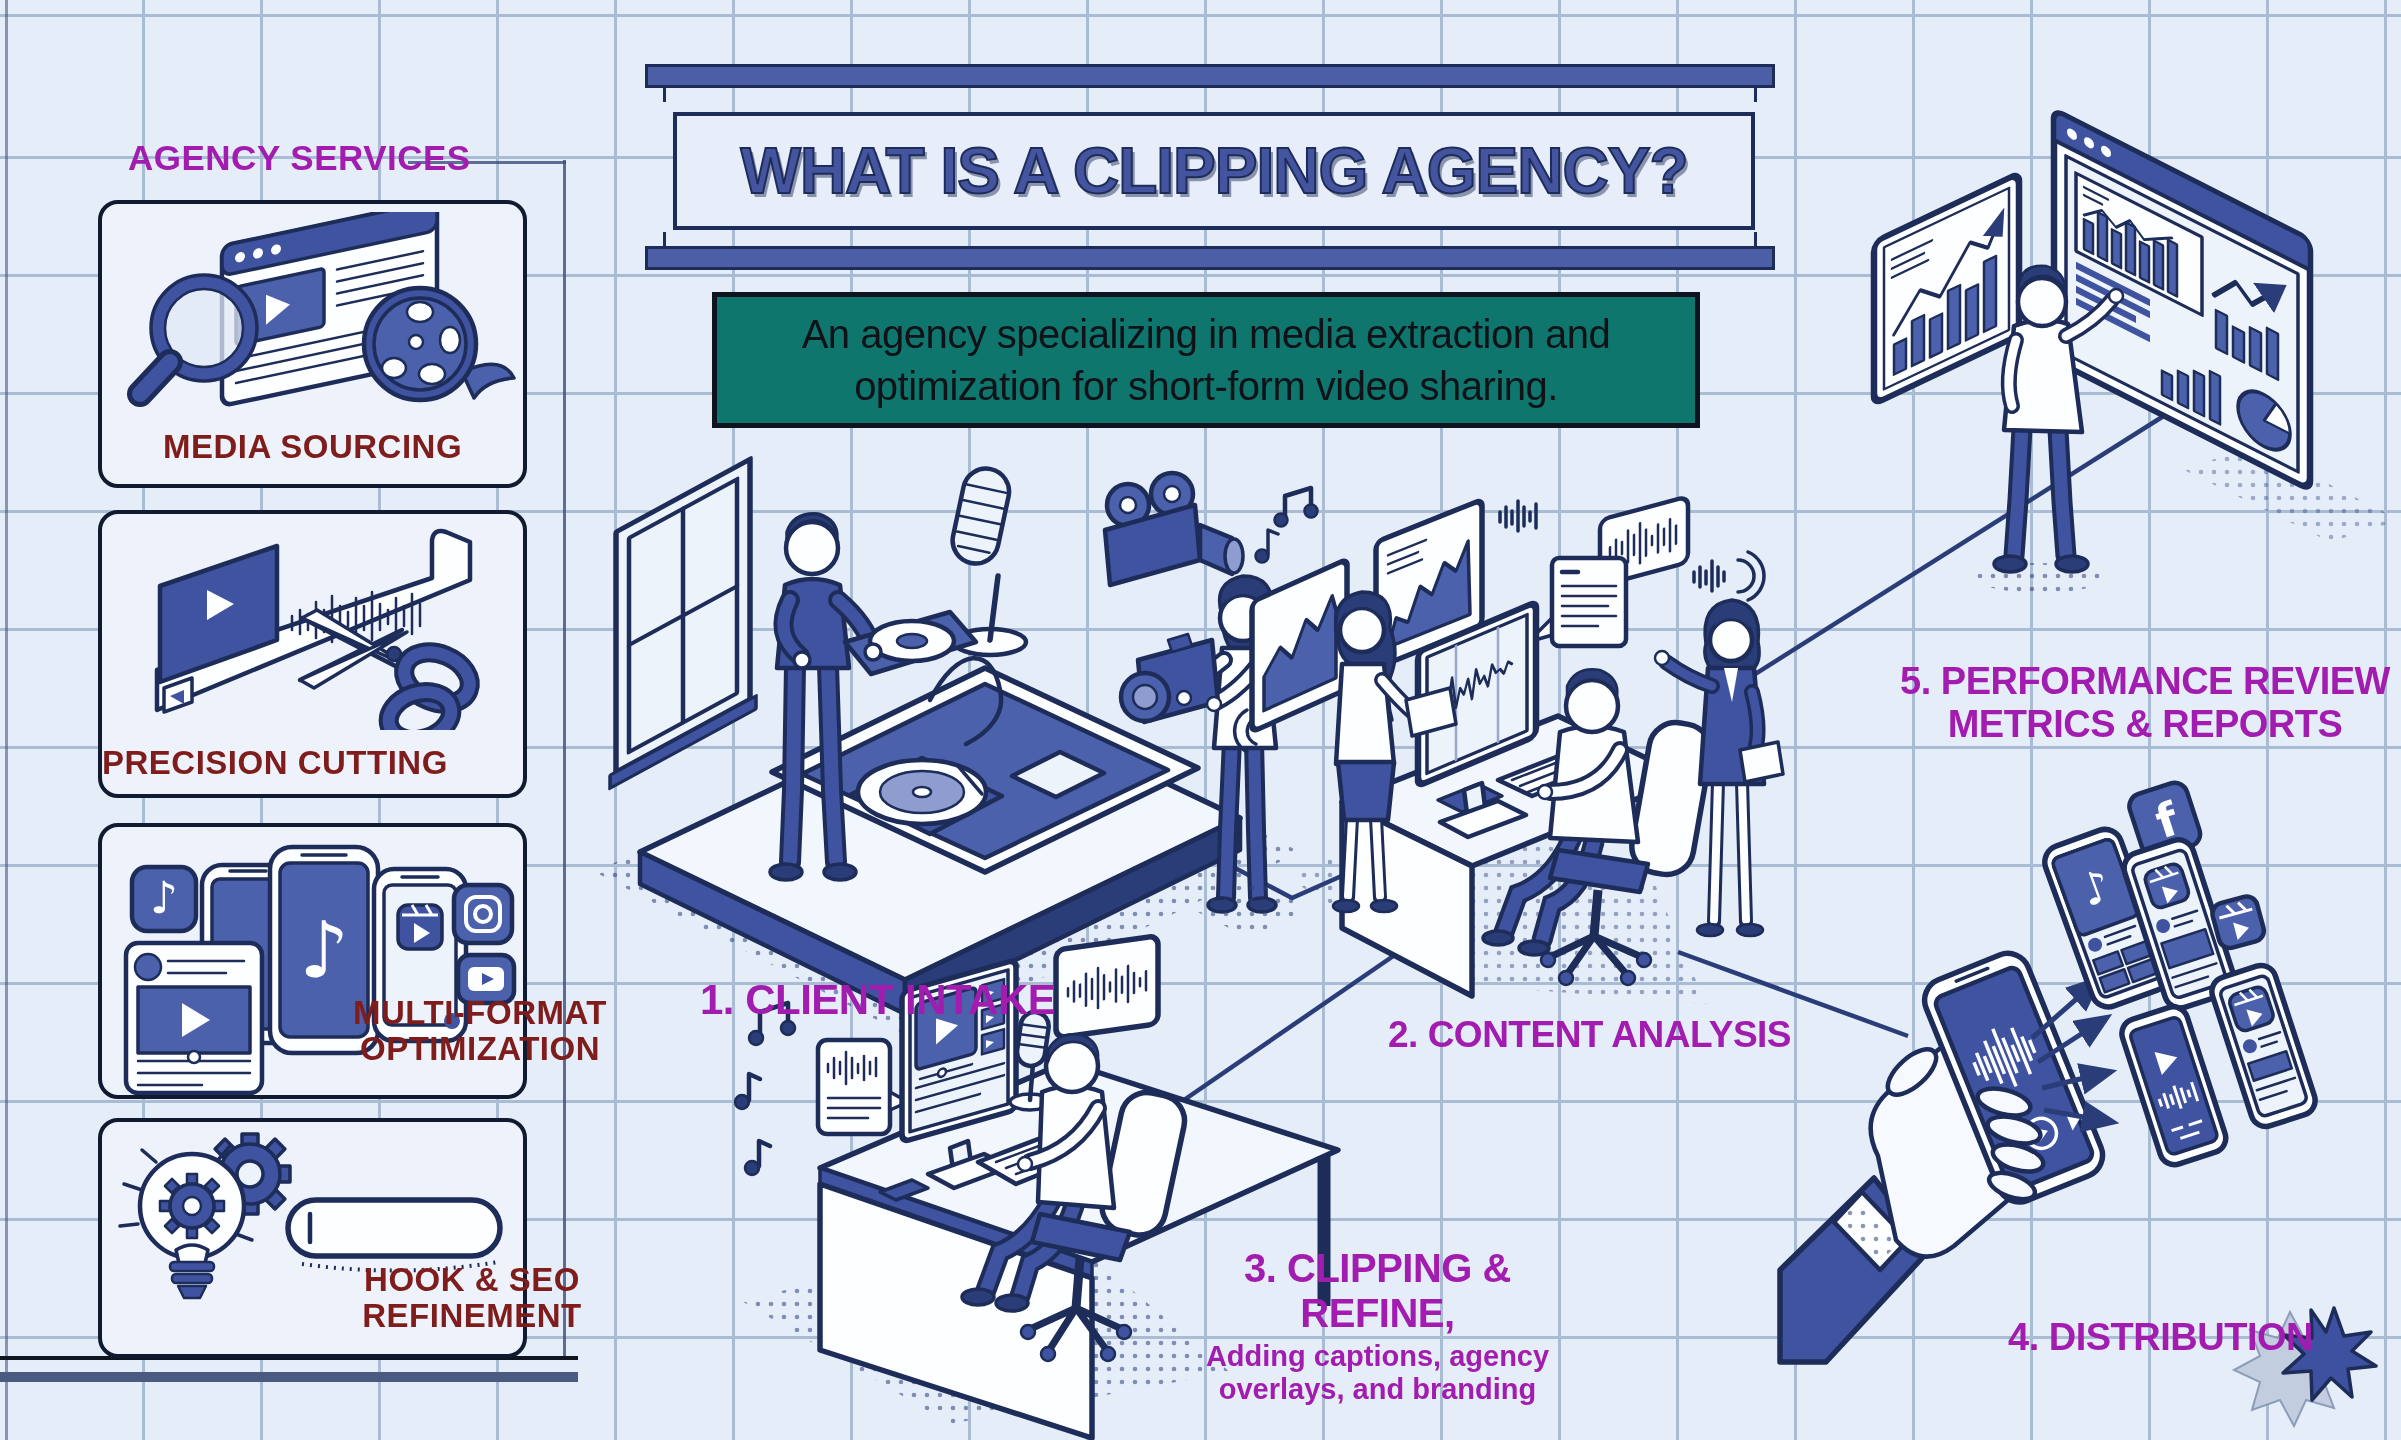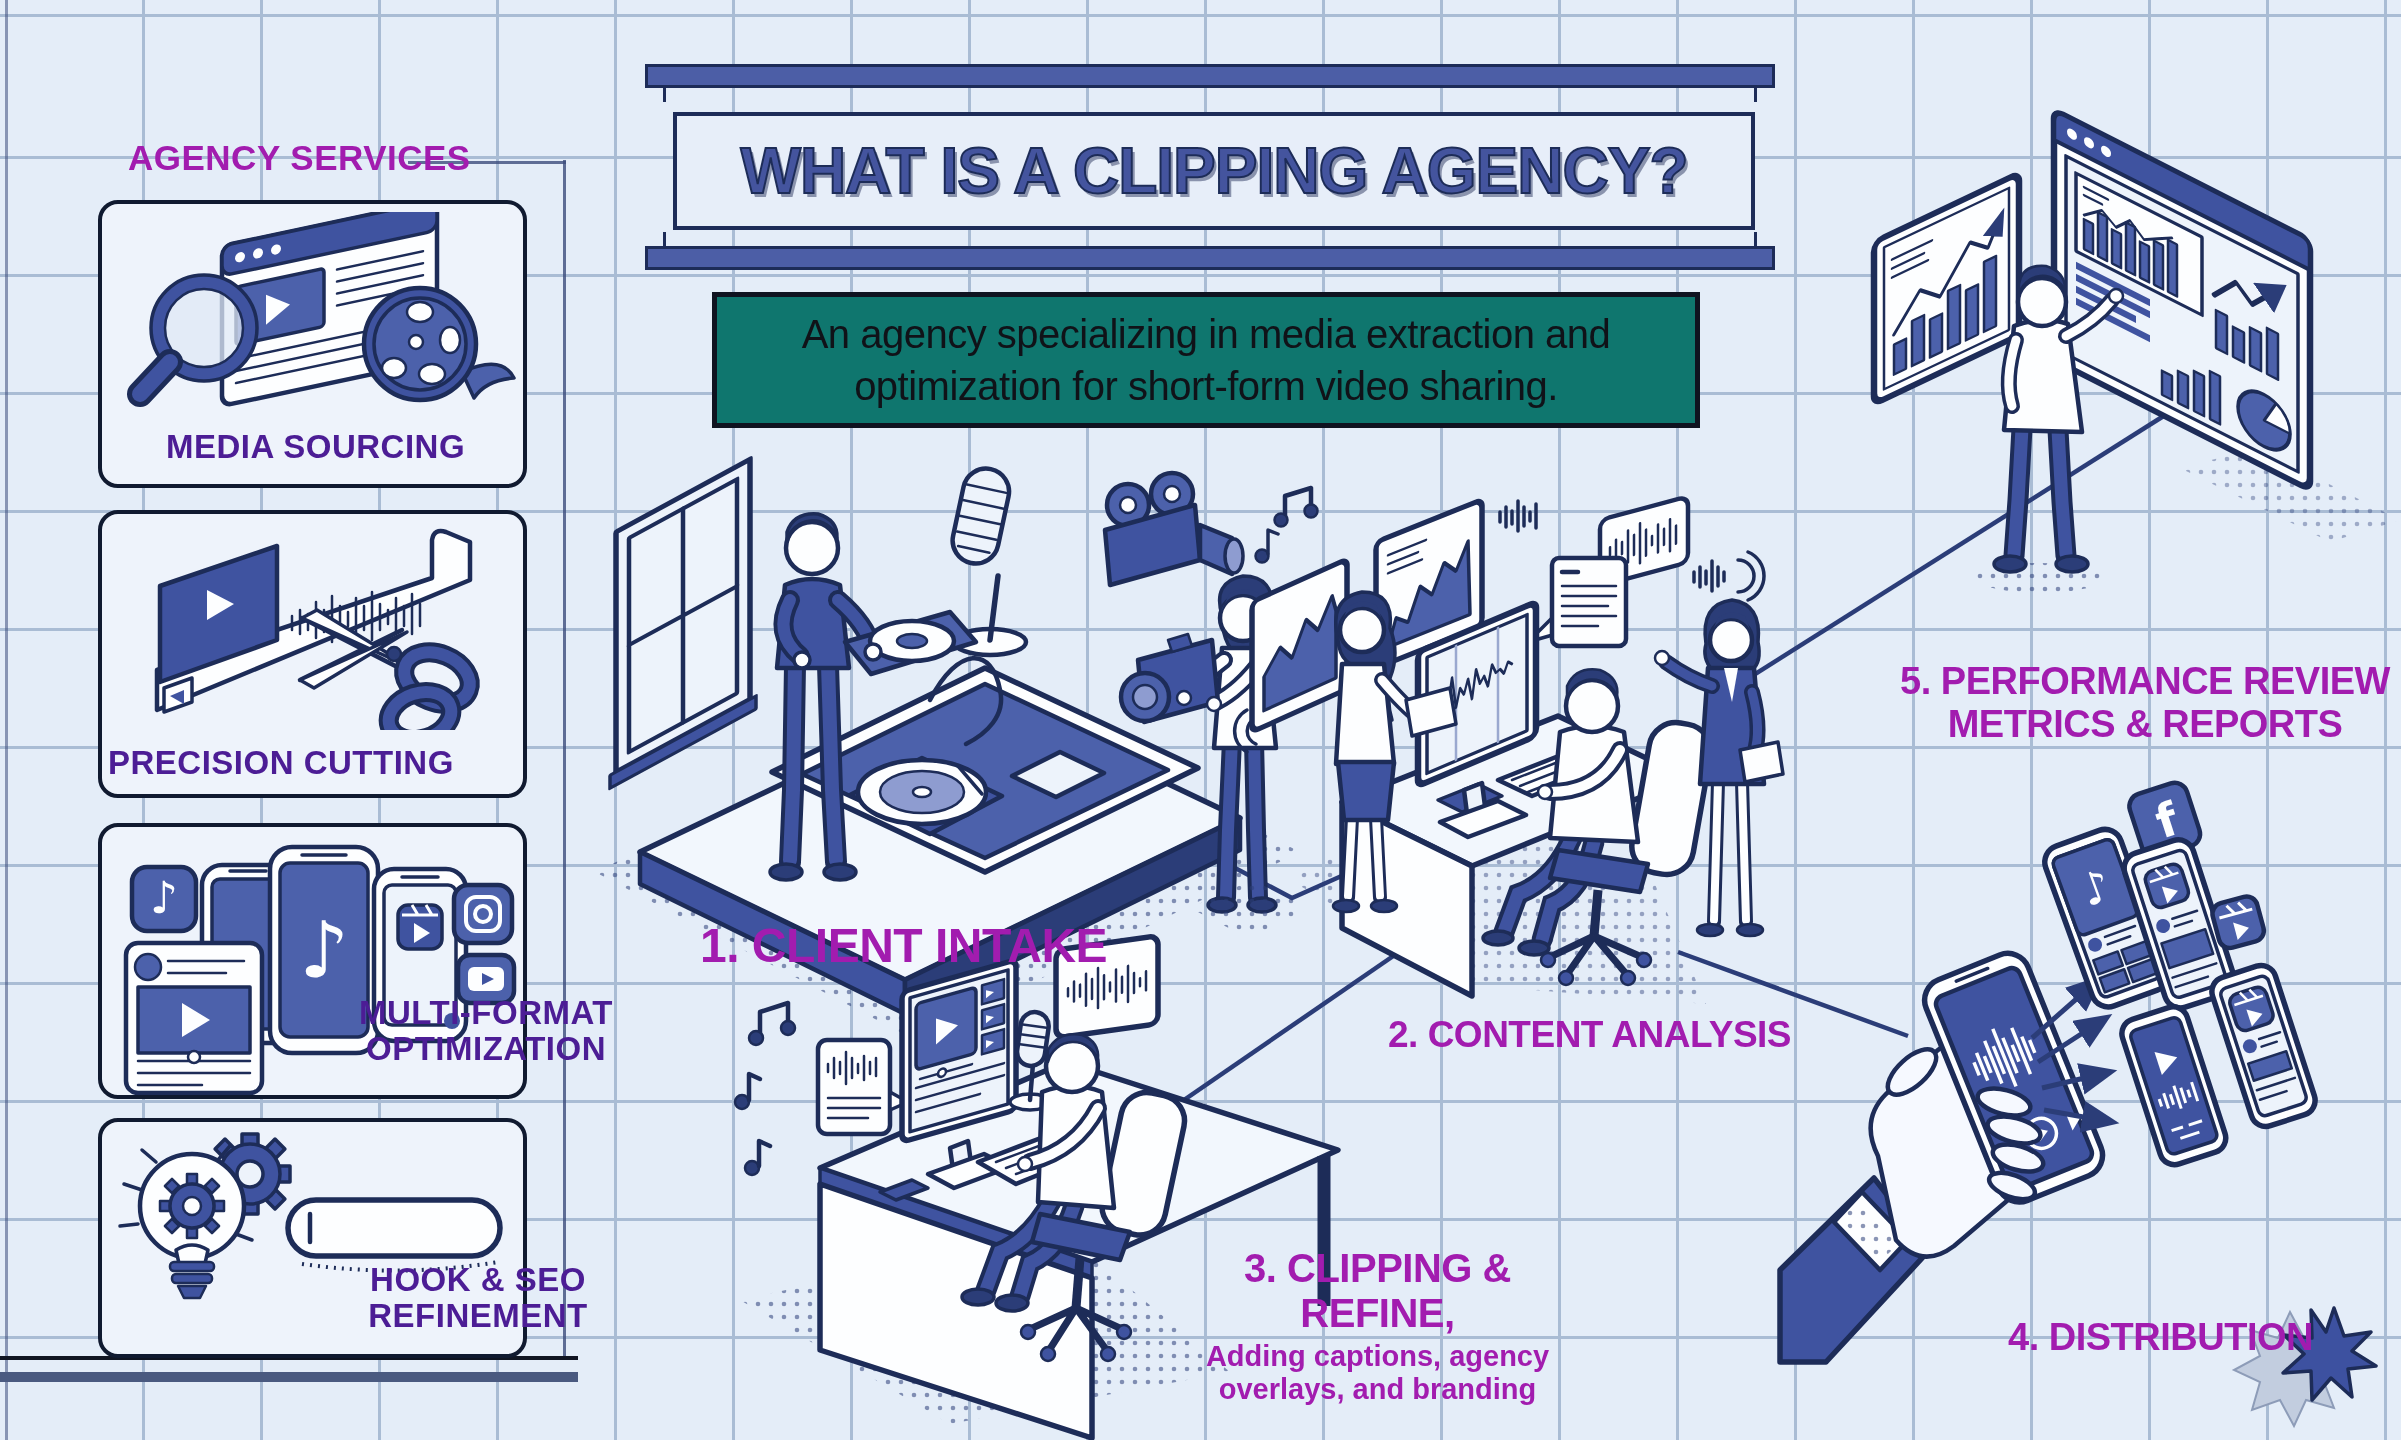--- a/index.html
+++ b/index.html
@@ -21,21 +21,21 @@
   .tb-tick{position:absolute;width:3px;height:14px;background:#1d2c58;}
   .tb-inner{position:absolute;left:28px;top:48px;width:1074px;height:110px;background:#e7eef9;border:4px solid #1d2c58;
     display:flex;align-items:center;justify-content:center;}
   .tb-title{font-size:64px;font-weight:bold;letter-spacing:-1px;color:#44549e;
     -webkit-text-stroke:2px #1d2c58;text-shadow:3px 4px 0 rgba(24,36,80,.45);}
   .subtitle{position:absolute;left:712px;top:292px;width:988px;height:136px;background:#0f766e;border:5px solid #0f1320;
     box-sizing:border-box;display:flex;flex-direction:column;align-items:center;justify-content:center;
     font-size:40px;font-weight:500;color:#101218;line-height:1.3;letter-spacing:-.5px;}
   
   .svc{position:absolute;left:98px;width:429px;background:#eef3fb;border:4px solid #101a30;border-radius:20px;box-sizing:border-box;}
-  .svc-label{position:absolute;font-weight:bold;font-size:33px;color:#4c1d95;letter-spacing:.5px;padding-left:6px;}
+  .svc-label{position:absolute;font-weight:bold;font-size:33px;color:#7f1d1d;letter-spacing:.5px;}
   .lbl2{line-height:1.08;}
   svg text{font-family:"DejaVu Sans","Liberation Sans",sans-serif;}
   
   .st{stroke:#1d2c58;stroke-linejoin:round;stroke-linecap:round;}
   .f0{fill:none}.fw{fill:#fdfeff}.fl{fill:#edf3fb}.fb{fill:#3f53a0}.fm{fill:#4c61ab}.fd{fill:#2b3d78}.fs{fill:#f6f9ff}
   .w2{stroke-width:2.5}.w3{stroke-width:3.5}.w4{stroke-width:4.5}.w5{stroke-width:5.5}.w6{stroke-width:6.5}
 </style>
 </head>
 <body>
 
@@ -667,21 +667,21 @@
         <rect x="13" y="90" width="40" height="18" class="fm st w2"></rect>
         <path d="M13 118 h40 M13 128 h28" class="st w2 f0"></path>
       </g>
       <g>
         <path d="M2290 1312 l14 26 l28 -10 l-8 28 l26 12 l-26 14 l10 26 l-28 -8 l-12 26 l-14 -26 l-28 10 l8 -28 l-26 -12 l26 -14 l-10 -26 l28 8 Z" fill="#c2cddf" stroke="#8d9cb8" stroke-width="2"></path>
         <path d="M2334 1308 L2344 1336 L2371 1332 L2352 1351 L2376 1366 L2348 1369 L2352 1397 L2331 1378 L2312 1400 L2311 1371 L2283 1373 L2304 1354 L2284 1335 L2312 1338 L2311 1310 L2326 1332 Z" fill="#3d51a0" class="st w3"></path>
       </g>
     </g>
   </svg>
 
-  <div class="txt step" style="left:700px;top:918px;font-size:48px;">1. CLIENT INTAKE</div>
+  <div class="txt step" style="left:700px;top:976px;font-size:42px;">1. CLIENT INTAKE</div>
   <div class="txt step" style="left:1388px;top:1014px;font-size:37px;">2. CONTENT ANALYSIS</div>
   <div class="txt center" style="left:1180px;top:1246px;width:395px;white-space:normal;">
     <div class="step" style="font-size:40px;">3. CLIPPING &amp; REFINE,</div>
     <div style="font-size:29px;font-weight:bold;line-height:1.15;margin-top:4px;">Adding captions, agency</div>
     <div style="font-size:29px;font-weight:bold;line-height:1.15;">overlays, and branding</div>
   </div>
   <div class="txt step" style="left:2008px;top:1316px;font-size:38px;">4. DISTRIBUTION</div>
   <div class="txt center" style="left:1895px;top:636px;width:500px;white-space:normal;margin-top:24px;">
     <div class="step" style="font-size:38px;">5. PERFORMANCE REVIEW</div>
     <div class="step" style="font-size:38px;">METRICS &amp; REPORTS</div>

